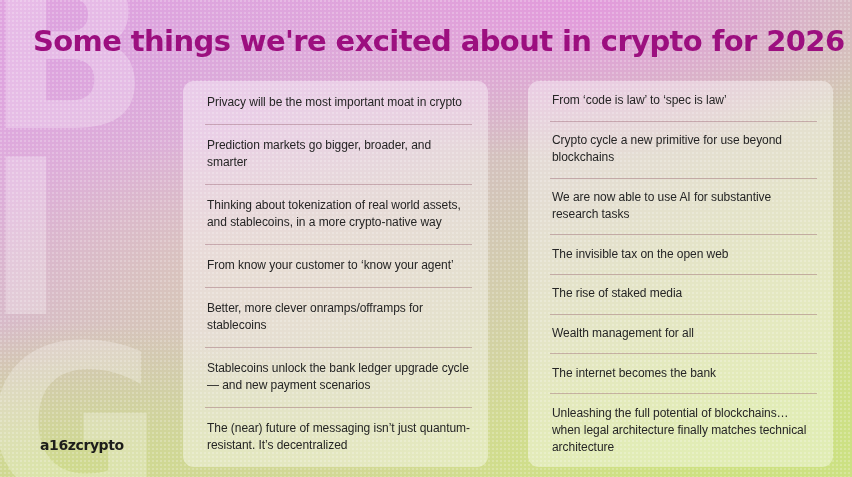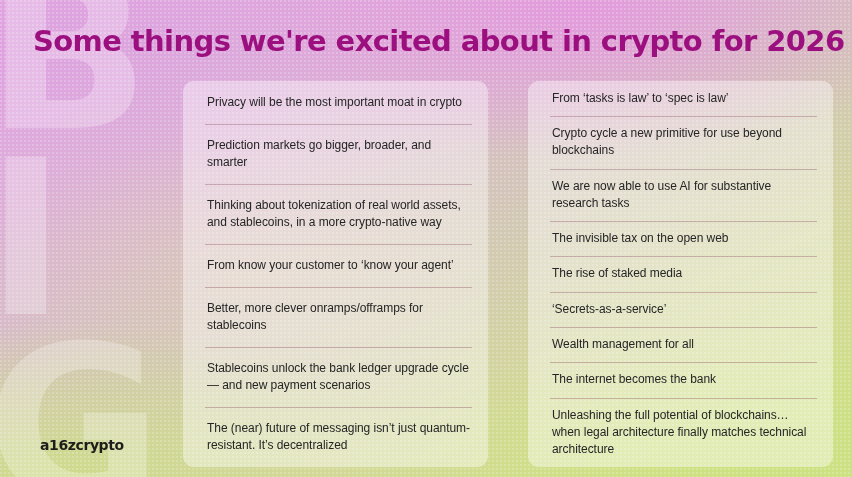--- a/index.html
+++ b/index.html
@@ -159,26 +159,25 @@
     <div class="item">Privacy will be the most important moat in crypto</div>
     <div class="item">Prediction markets go bigger, broader, and smarter</div>
     <div class="item">Thinking about tokenization of real world assets, and stablecoins, in a more crypto-native way</div>
     <div class="item">From know your customer to ‘know your agent’</div>
     <div class="item">Better, more clever onramps/offramps for stablecoins</div>
     <div class="item">Stablecoins unlock the bank ledger upgrade cycle — and new payment scenarios</div>
     <div class="item">The (near) future of messaging isn’t just quantum-resistant. It’s decentralized</div>
   </div>
 
   <div class="card" id="card-right">
-    <div class="item">From ‘tasks is law’ to ‘spec is law’</div>
+    <div class="item">From ‘code is law’ to ‘spec is law’</div>
     <div class="item">Crypto cycle a new primitive for use beyond blockchains</div>
     <div class="item">We are now able to use AI for substantive research tasks</div>
     <div class="item">The invisible tax on the open web</div>
     <div class="item">The rise of staked media</div>
-    <div class="item">‘Secrets-as-a-service’</div>
     <div class="item">Wealth management for all</div>
     <div class="item">The internet becomes the bank</div>
     <div class="item">Unleashing the full potential of blockchains… when legal architecture finally matches technical architecture</div>
   </div>
 
   <div id="logo">a16zcrypto</div>
 
 </div>
 
 </body></html>

